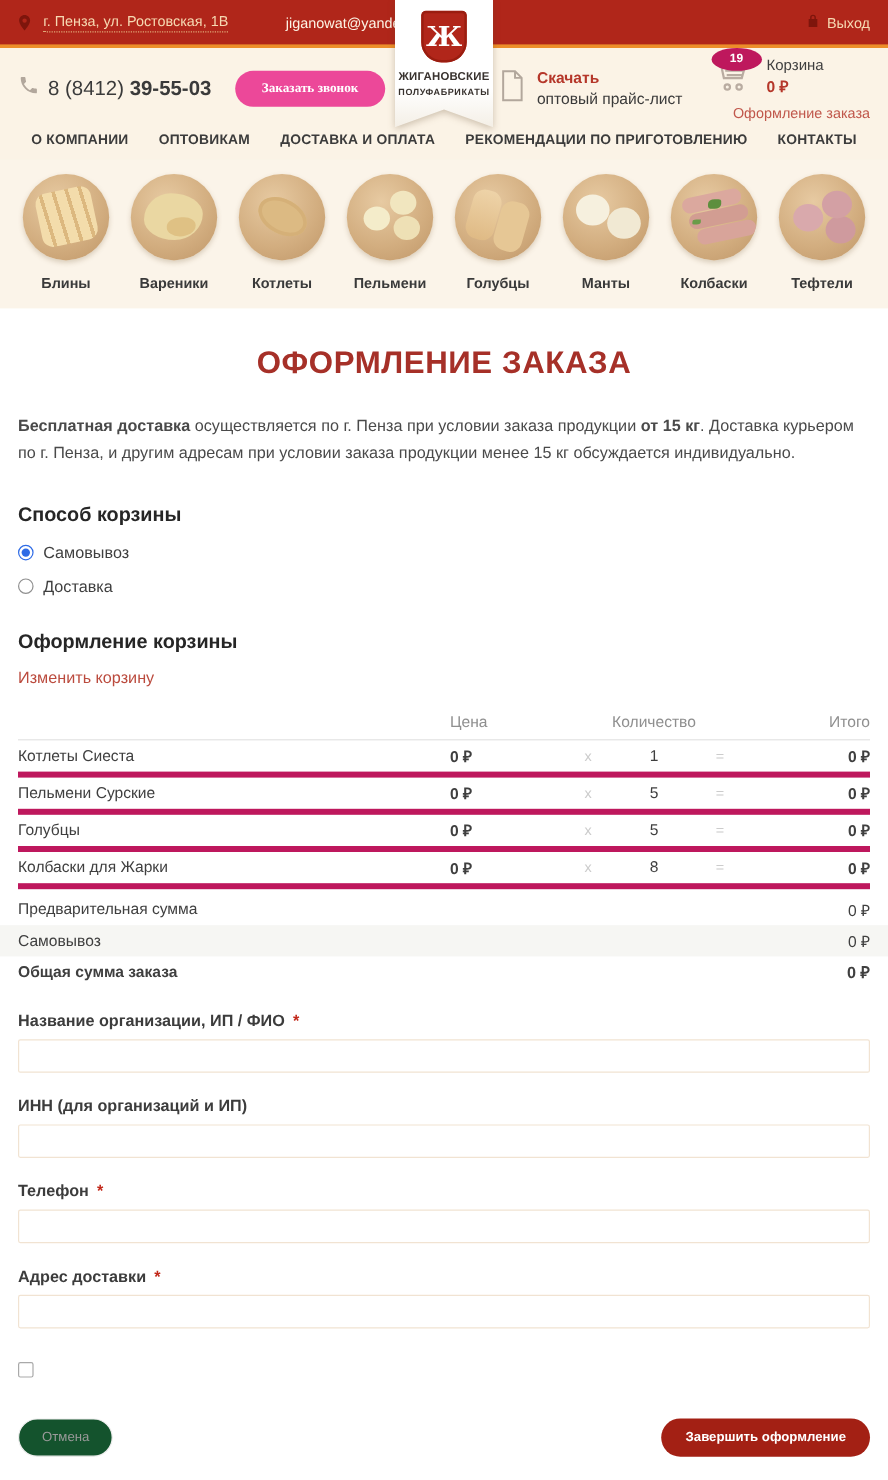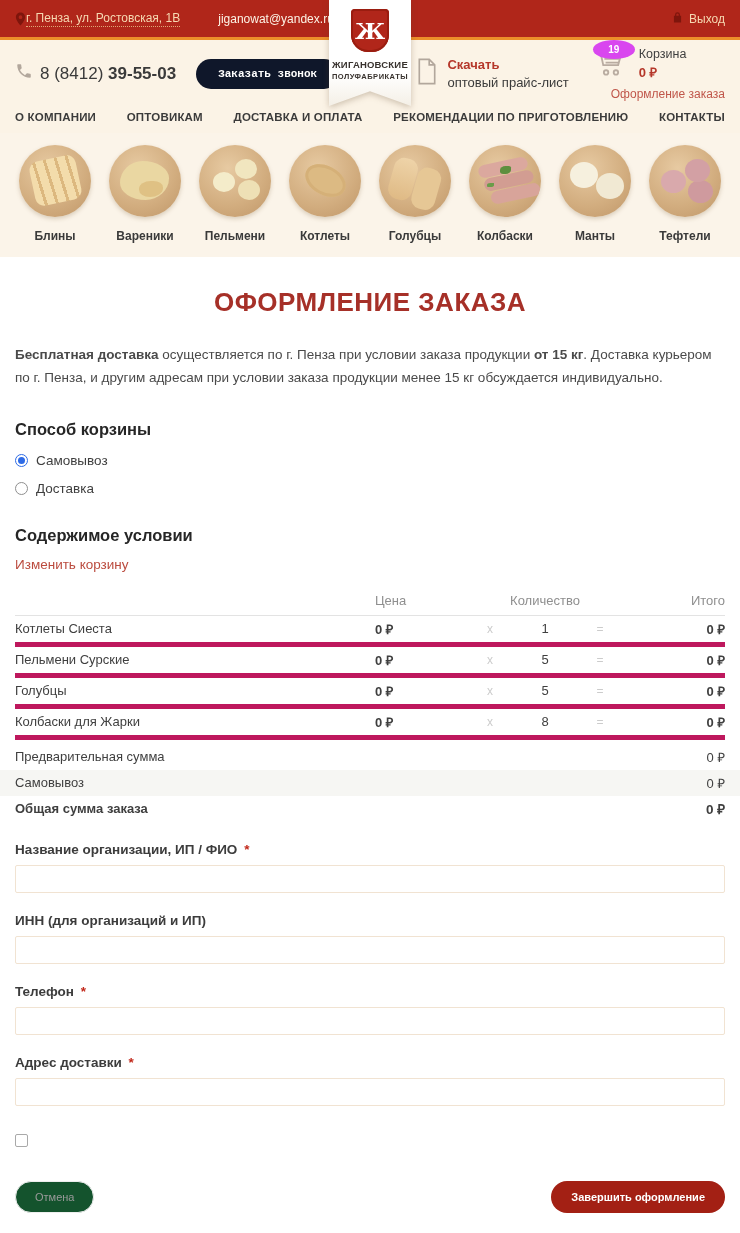--- a/index.html
+++ b/index.html
@@ -12,21 +12,21 @@
     position:relative;
   }
   a { text-decoration:none; cursor:pointer; }
 
   
   .topbar {
     height:40px; background:#b0261a; border-bottom:3px solid #ec8e2a;
     display:flex; align-items:center; padding:0 15px; font-size:12px;
     position:relative; z-index:2;
   }
-  .topbar-left { display:flex; align-items:center; }
+  .topbar-left { display:flex; align-items:center; gap:10px; }
   .topbar-address { color:#f6d9b2; border-bottom:1px dotted #e0a877; padding-bottom:1px; }
   .topbar-email { color:#fdf4e6; margin-left:38px; }
   .topbar-right { margin-left:auto; display:flex; align-items:center; gap:6px; }
   .topbar-logout { color:#f6d9b2; }
   .pin-icon-top svg { display:block; }
 
   
   .ribbon {
     position:absolute; left:50%; top:0; transform:translateX(-50%);
     width:82px; height:106px; z-index:5;
@@ -46,44 +46,44 @@
   .logo-line2 { font-size:7.5px; font-weight:bold; color:#38322e; letter-spacing:.5px; margin-top:2px; }
 
   
   .header {
     background:#fbf3e6; display:flex; align-items:center;
     padding:10px 15px 8px; height:65px; position:relative;
   }
   .phone-block { display:flex; align-items:center; gap:7px; font-size:17px; color:#3a3a3a; }
   .phone-block b { font-weight:bold; }
   .call-btn {
-    margin-left:20px; background:#0f172a; color:#fff; border:none; cursor:pointer;
-    font-family:Liberation Mono, monospace; font-size:11px; font-weight:bold; padding:9px 22px; border-radius:16px;
+    margin-left:20px; background:#ec4899; color:#fff; border:none; cursor:pointer;
+    font-family:Liberation Serif, serif; font-size:11px; font-weight:bold; padding:9px 22px; border-radius:16px;
   }
   .pricelist { margin-left:auto; display:flex; align-items:center; gap:9px; margin-right:26px; }
   .pricelist-text { font-size:13px; line-height:1.35; }
   .pricelist-line1 { color:#b5372a; font-weight:bold; }
   .pricelist-line2 { color:#3a3a3a; }
   .cart-block { display:flex; flex-direction:column; font-size:12.5px; }
   .cart-row { display:flex; align-items:flex-start; gap:10px; }
   .cart-icon-wrap { position:relative; width:34px; }
   .cart-badge {
     position:absolute; top:-7px; right:-6px; width:42px; height:19px; border-radius:50%;
-    background:#d946ef; color:#fff; font-size:10px; font-weight:bold;
+    background:#be185d; color:#fff; font-size:10px; font-weight:bold;
     display:flex; align-items:center; justify-content:center;
   }
   .cart-texts { display:flex; flex-direction:column; gap:2px; }
   .cart-label { color:#3f3f3f; }
   .cart-total { color:#b5372a; font-weight:bold; font-size:13px; }
   .cart-checkout { color:#c0574b; margin-top:6px; margin-left:16px; font-size:12px; }
 
   
   .nav {
     display:flex; justify-content:space-between; align-items:center;
-    padding:6px 15px 10px; background:#fbf3e6;
+    padding:6px 26px 10px; background:#fbf3e6;
   }
   .nav-item { font-size:11.5px; font-weight:bold; color:#3b3b3b; letter-spacing:.2px; }
 
   
   .categories {
     display:flex; justify-content:space-between;
     padding:12px 15px 14px; background:#fbf4e9;
   }
   .cat { display:flex; flex-direction:column; align-items:center; width:80px; cursor:pointer; }
   .cat-img {
@@ -264,38 +264,38 @@
 <div class="categories">
     <div class="cat">
       <div class="cat-img cat-blini"></div>
       <div class="cat-label">Блины</div>
     </div>
     <div class="cat">
       <div class="cat-img cat-vareniki"></div>
       <div class="cat-label">Вареники</div>
     </div>
     <div class="cat">
+      <div class="cat-img cat-kotlety"></div>
+      <div class="cat-label">Котлеты</div>
+    </div>
+    <div class="cat">
       <div class="cat-img cat-pelmeni"></div>
       <div class="cat-label">Пельмени</div>
     </div>
     <div class="cat">
-      <div class="cat-img cat-kotlety"></div>
-      <div class="cat-label">Котлеты</div>
-    </div>
-    <div class="cat">
       <div class="cat-img cat-golubtsy"></div>
       <div class="cat-label">Голубцы</div>
     </div>
     <div class="cat">
+      <div class="cat-img cat-manty"></div>
+      <div class="cat-label">Манты</div>
+    </div>
+    <div class="cat">
       <div class="cat-img cat-kolbaski"></div>
       <div class="cat-label">Колбаски</div>
-    </div>
-    <div class="cat">
-      <div class="cat-img cat-manty"></div>
-      <div class="cat-label">Манты</div>
     </div>
     <div class="cat">
       <div class="cat-img cat-tefteli"></div>
       <div class="cat-label">Тефтели</div>
     </div>
   </div>
 
 <div class="main">
   <h1 class="page-title">ОФОРМЛЕНИЕ ЗАКАЗА</h1>
   <p class="intro"><b>Бесплатная доставка </b><span>осуществляется по г. Пенза при условии заказа продукции </span><b>от 15 кг</b><span>. Доставка курьером по г. Пенза, и другим адресам при условии заказа продукции менее 15 кг обсуждается индивидуально.</span></p>
@@ -305,21 +305,21 @@
       <div class="radio-row">
         <span class="radio checked"></span>
         <span>Самовывоз</span>
       </div>
       <div class="radio-row">
         <span class="radio"></span>
         <span>Доставка</span>
       </div>
     </div>
 
-  <h2 class="section-heading">Содержимое условии</h2>
+  <h2 class="section-heading">Оформление корзины</h2>
   <a class="edit-cart-link">Изменить корзину</a>
 
   <div class="cart-table">
     <div class="crow head">
       <div class="c-name"></div>
       <div class="c-price">Цена</div>
       <div class="c-qtyhead">Количество</div>
       <div class="c-total">Итого</div>
     </div>
     <div id="cart-rows">

